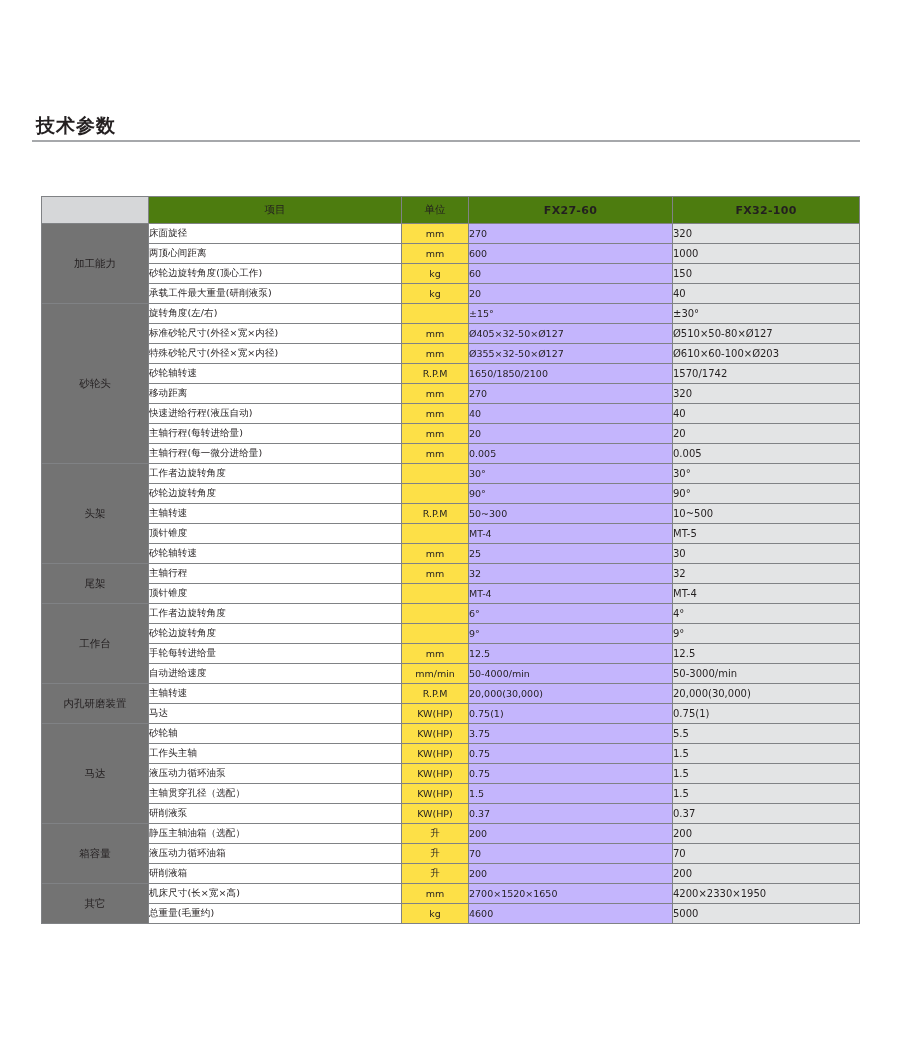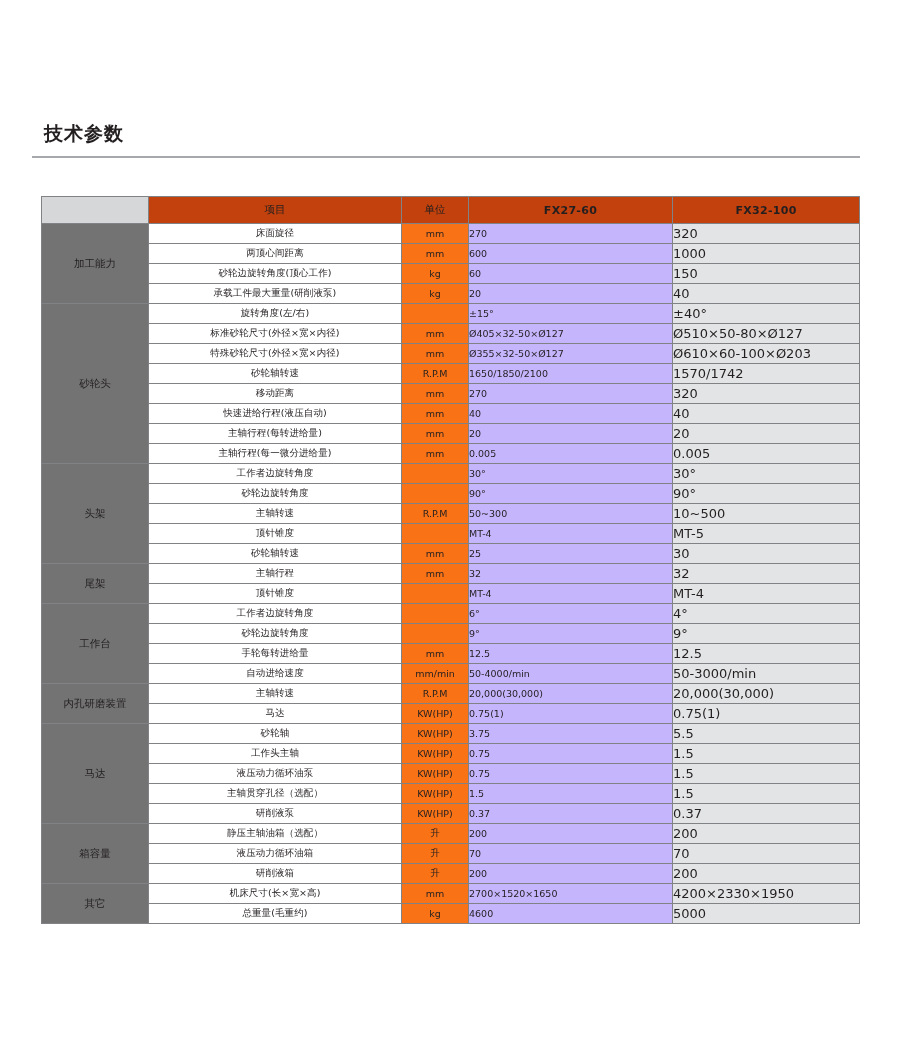--- a/index.html
+++ b/index.html
@@ -29,21 +29,21 @@
     left: 32px;
     top: 110px;
     width: 828px;
   }
   .title-text {
     font-size: 19px;
     font-weight: bold;
     letter-spacing: 1px;
     color: #231f20;
     line-height: 22px;
-    margin: 12px;
+    margin: 4px;
     font-family: "DejaVu Sans", "Liberation Sans", sans-serif;
   }
   .title-rule {
     margin-top: 4px;
     height: 2px;
     background: #a6a8ab;
     width: 828px;
   }
 
   
@@ -70,21 +70,21 @@
     padding: 0;
     height: 20px;
     vertical-align: middle;
     font-weight: normal;
     box-sizing: border-box;
   }
 
   
   tr.head td {
     height: 27px;
-    background: #c2410c;
+    background: #4d7c0f;
     font-size: 10.5px;
     text-align: center;
   }
   tr.head td.h-blank { background: #d6d7d9; }
   tr.head td.h-item,
   tr.head td.h-unit {
     color: #231f20;
   }
   tr.head td.h-model {
     font-weight: bold;
@@ -97,46 +97,46 @@
     background: #737373;
     text-align: center;
     font-size: 10.5px;
     color: #231f20;
   }
 
   
   td.item {
     background: #ffffff;
     padding-left: 44px;
-    text-align: center;
+    text-align: left;
     font-size: 9.5px;
     white-space: nowrap;
     letter-spacing: 0.1px;
   }
 
   
   td.unit {
-    background: #f97316;
+    background: #fde047;
     text-align: center;
     font-size: 9.5px;
   }
 
   
   td.v1 {
     background: #c4b5fd;
     padding-left: 56px;
     text-align: left;
     font-size: 9.5px;
     white-space: nowrap;
   }
   td.v2 {
     background: #e3e4e5;
     padding-left: 44px;
     text-align: left;
-    font-size: 13px;
+    font-size: 10px;
     white-space: nowrap;
   }
 </style>
 </head>
 <body>
 
 <div class="page">
 
   <div class="title-block">
     <h1 class="title-text">技术参数</h1>
@@ -183,21 +183,21 @@
             <td class="item">承载工件最大重量(研削液泵)</td>
             <td class="unit">kg</td>
             <td class="v1">20</td>
             <td class="v2">40</td>
           </tr>
           <tr>
             <td class="group" rowspan="8">砂轮头</td>
             <td class="item">旋转角度(左/右)</td>
             <td class="unit"></td>
             <td class="v1">±15°</td>
-            <td class="v2">±40°</td>
+            <td class="v2">±30°</td>
           </tr>
           <tr>
             <td class="item">标准砂轮尺寸(外径×宽×内径)</td>
             <td class="unit">mm</td>
             <td class="v1">Ø405×32-50×Ø127</td>
             <td class="v2">Ø510×50-80×Ø127</td>
           </tr>
           <tr>
             <td class="item">特殊砂轮尺寸(外径×宽×内径)</td>
             <td class="unit">mm</td>

